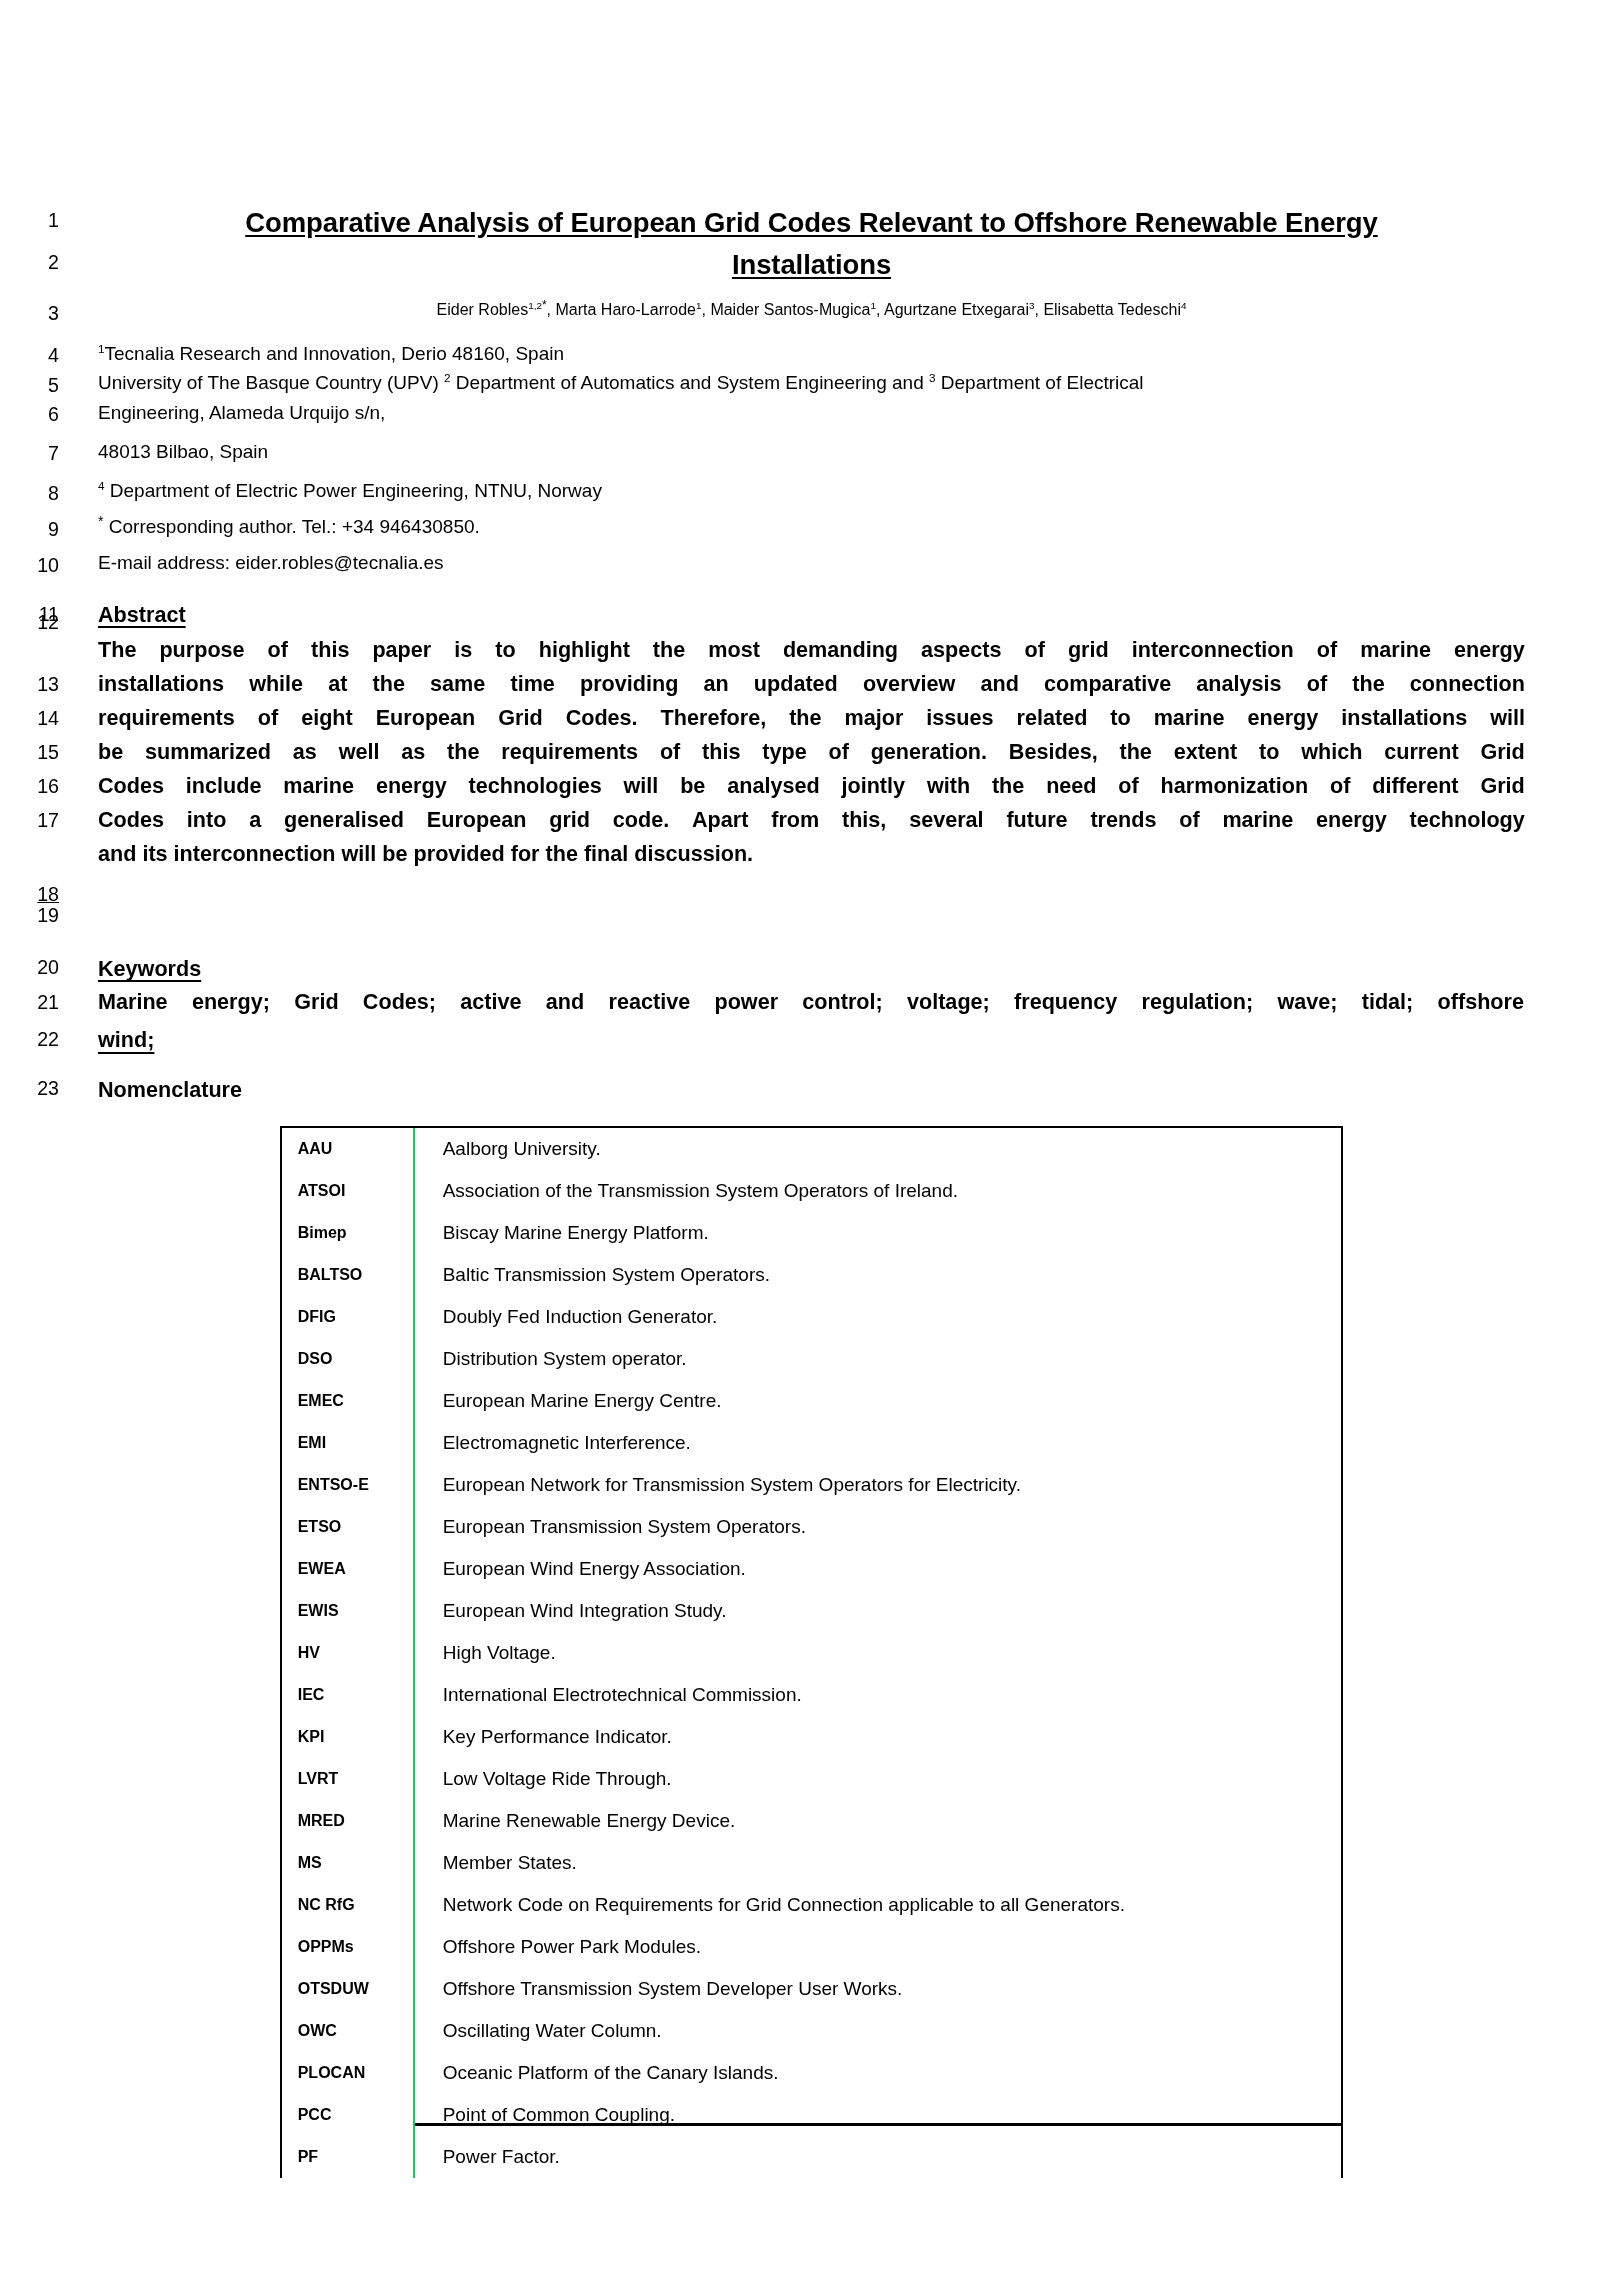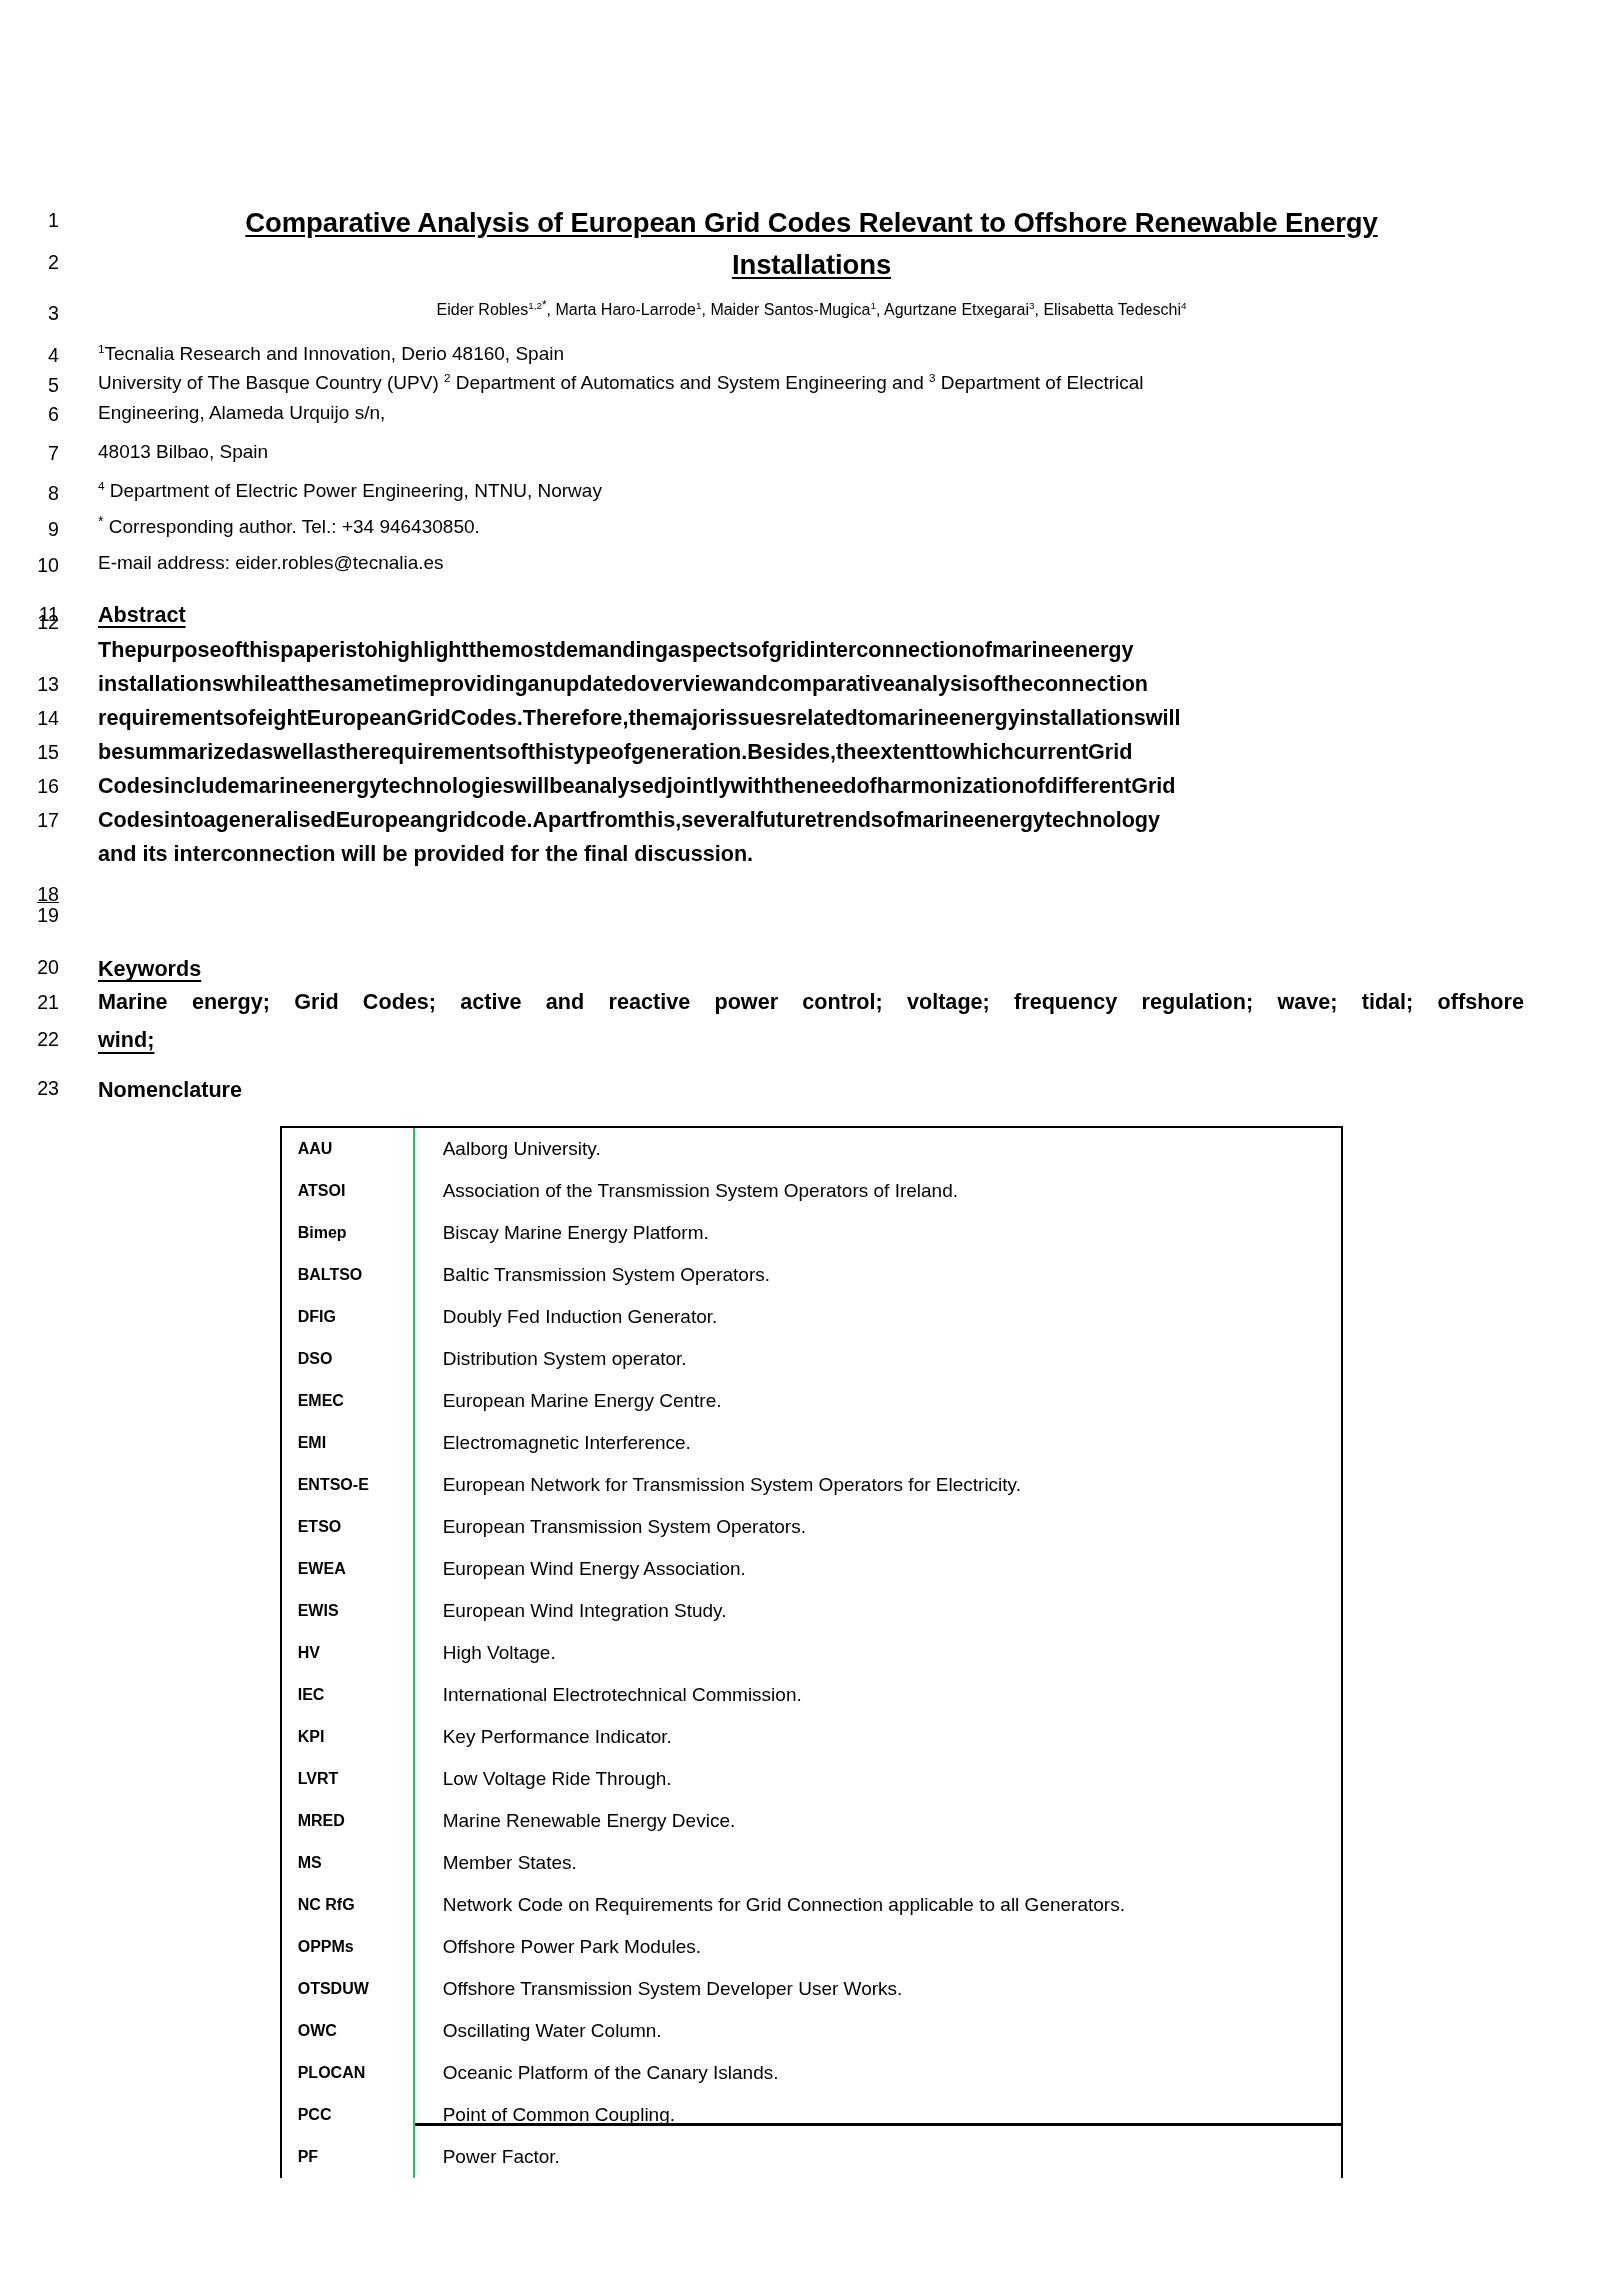--- a/index.html
+++ b/index.html
@@ -94,21 +94,21 @@
   }
 
   .abs-line {
     font-size: 21.6px;
     font-weight: bold;
     line-height: 1.1;
     white-space: nowrap;
   }
   .abs-just {
     display: flex;
-    justify-content: flex-start;
+    justify-content: space-between;
     width: 1427px;
   }
   .abs-just > span { white-space: pre; }
 
   .kw-line {
     font-size: 21.6px;
     font-weight: bold;
     text-decoration: underline;
     text-underline-offset: 4.6px;
     line-height: 1.1;

